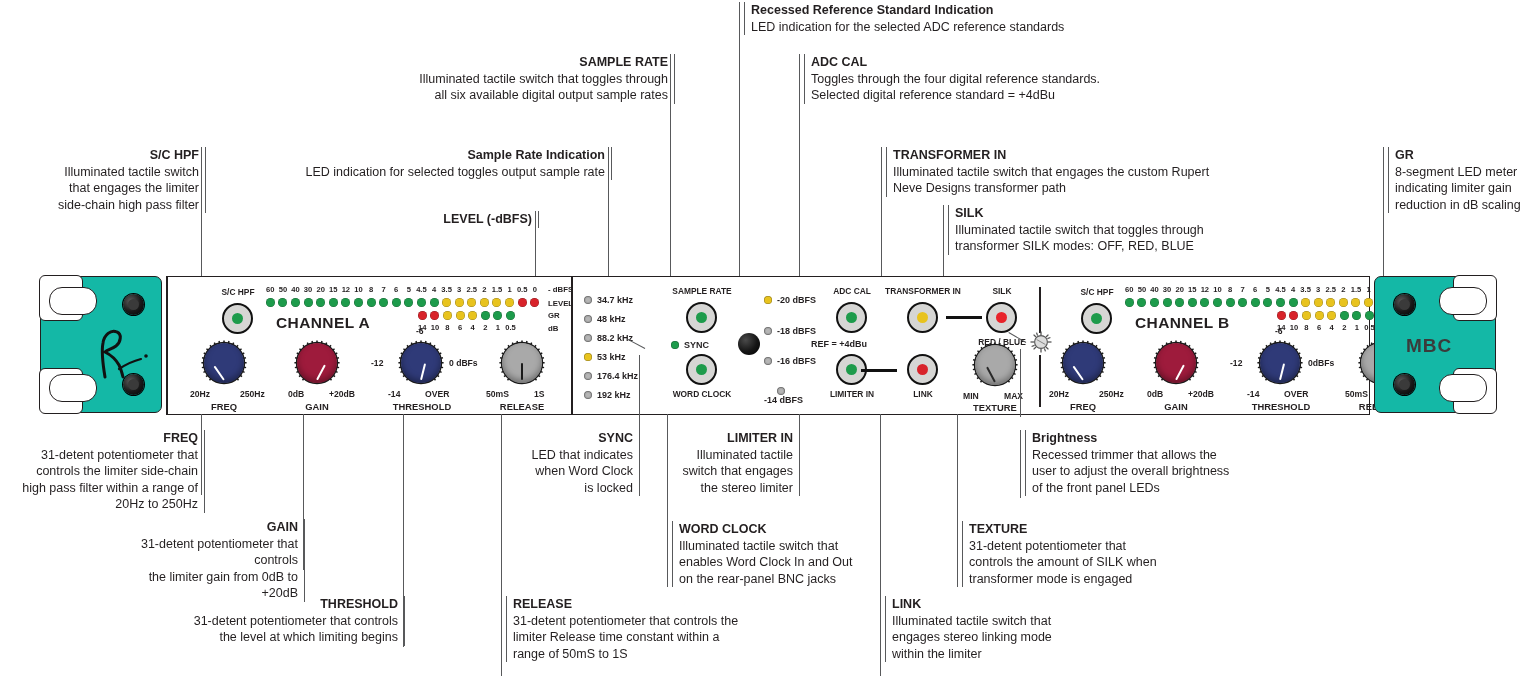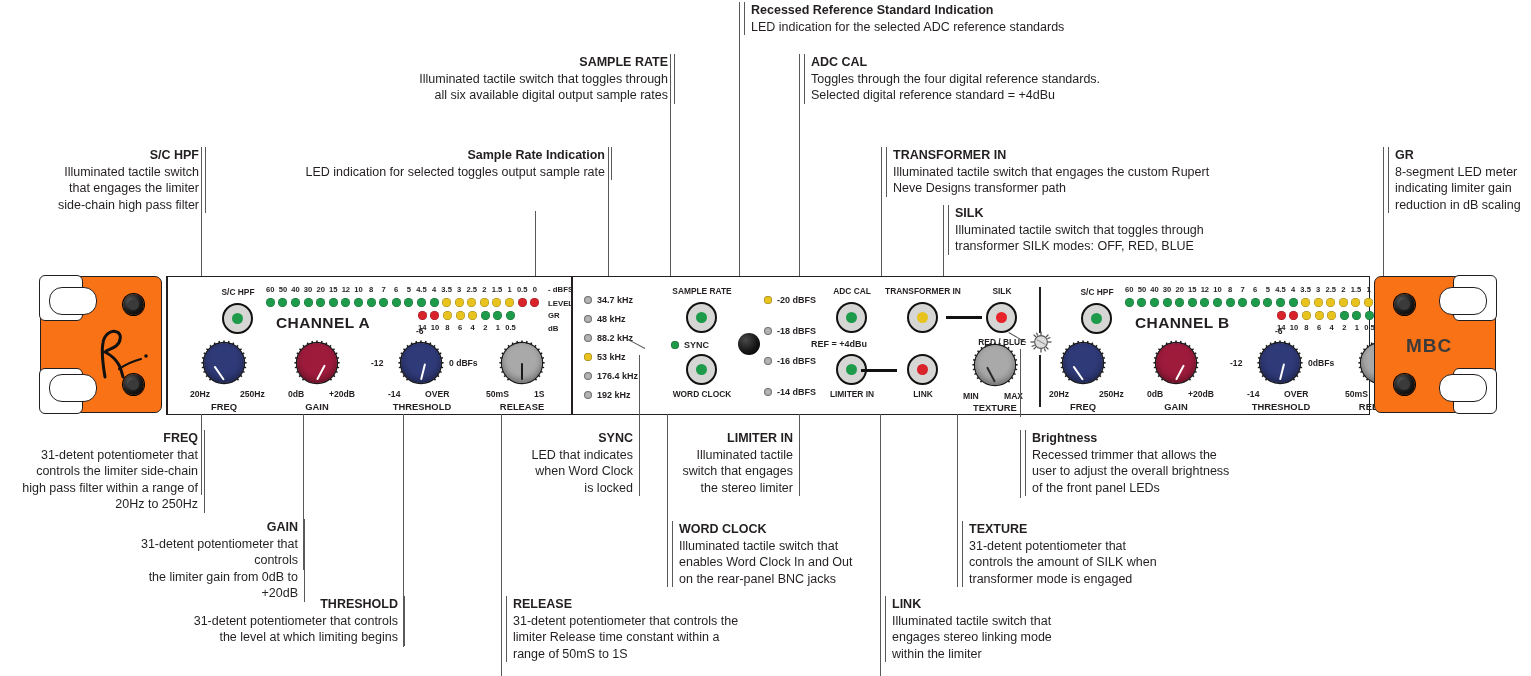--- a/index.html
+++ b/index.html
@@ -12,21 +12,21 @@
   .anno.r{text-align:right;border-right:1.1px solid #58595b;padding-right:6px;}
   .anno.l{text-align:left;border-left:1.1px solid #58595b;padding-left:6px;}
 
   
   .lead{position:absolute;background:#58595b;width:1.1px;}
   .leadh{position:absolute;background:#58595b;height:1.1px;}
 
   
   #unit{position:absolute;left:40px;top:276px;width:1456px;height:137px;}
   .earbox{position:absolute;top:0;width:122px;height:137px;box-sizing:border-box;
-          border:1.6px solid #231f20;border-radius:7px;background:#f97316;}
+          border:1.6px solid #231f20;border-radius:7px;background:#14b8a6;}
   #ear-left{left:0;}
   #ear-right{right:0;}
   .notch{position:absolute;width:46px;height:26px;border:1.4px solid #231f20;border-radius:13px;background:#fff;}
   .earcut{position:absolute;width:42px;height:44px;background:#fff;border:1.6px solid #231f20;border-radius:6px;}
   .screw{position:absolute;width:21px;height:21px;border-radius:50%;
          background:radial-gradient(circle at 36% 34%,#5b5b5b 0%,#1a1a1a 52%,#000 100%);
          box-shadow:0 0 0 1px #000;}
   .screw::after{content:"";position:absolute;left:5px;top:5px;width:11px;height:11px;border-radius:50%;background:#3a3a3a;}
 
   #panel{position:absolute;left:126px;top:0;width:1204px;height:137px;
@@ -105,20 +105,21 @@
 </div>
 
 <div class="anno l" style="left:1388px;top:147px;width:140px;">
   <span class="ttl">GR</span>
   <span class="bd">8-segment LED meter
 indicating limiter gain
 reduction in dB scaling</span>
 </div>
 
 <div class="anno r" style="left:240px;top:211px;width:292px;">
+  <span class="ttl">LEVEL (-dBFS)</span>
 </div>
 
 <div class="anno l" style="left:948px;top:205px;width:300px;">
   <span class="ttl">SILK</span>
   <span class="bd">Illuminated tactile switch that toggles through
 transformer SILK modes:  OFF, RED, BLUE</span>
 </div>
 
 <div class="lead" style="left:739px;top:2px;height:292px;"></div>
 <div class="lead" style="left:670px;top:54px;height:240px;"></div>
@@ -440,21 +441,21 @@
           <span class="txt">-20 dBFS</span>
         </div>
         <div class="ind" style="position: absolute; left: 0px; top: 30.5px;">
           <span class="dot" style="background: radial-gradient(circle, rgb(181, 181, 181) 30%, rgb(138, 138, 138) 70%) rgb(154, 154, 154);"></span>
           <span class="txt">-18 dBFS</span>
         </div>
         <div class="ind" style="position: absolute; left: 0px; top: 61px;">
           <span class="dot" style="background: radial-gradient(circle, rgb(181, 181, 181) 30%, rgb(138, 138, 138) 70%) rgb(154, 154, 154);"></span>
           <span class="txt">-16 dBFS</span>
         </div>
-        <div class="ind" style="position: absolute; left: 0px; top: 91.5px;">
+        <div class="ind" style="position: absolute; left: 0px; top: 91.5px; flex-direction: column;">
           <span class="dot" style="background: radial-gradient(circle, rgb(181, 181, 181) 30%, rgb(138, 138, 138) 70%) rgb(154, 154, 154);"></span>
           <span class="txt">-14 dBFS</span>
         </div>
       </div>
 
     <div class="swlab" style="left:650px;top:9px;width:72px;">ADC CAL</div>
     <div class="sw" style="left:670px;top:25px;">
       <i style="background:#1d9b4b;"></i>
     </div>
     <div class="klab" style="left:645px;top:62px;font-size:9px;">REF = +4dBu</div>

